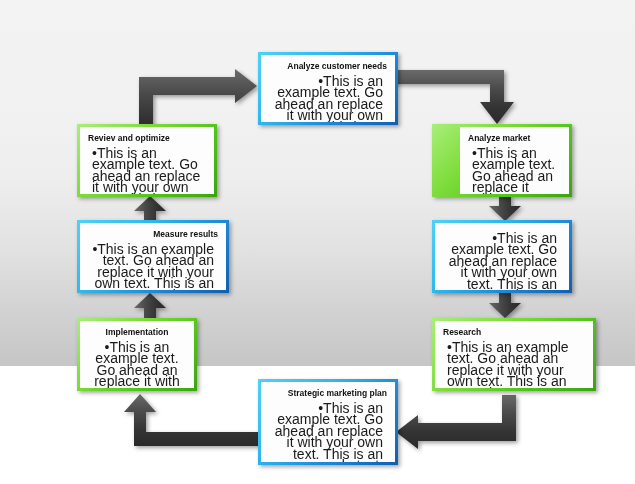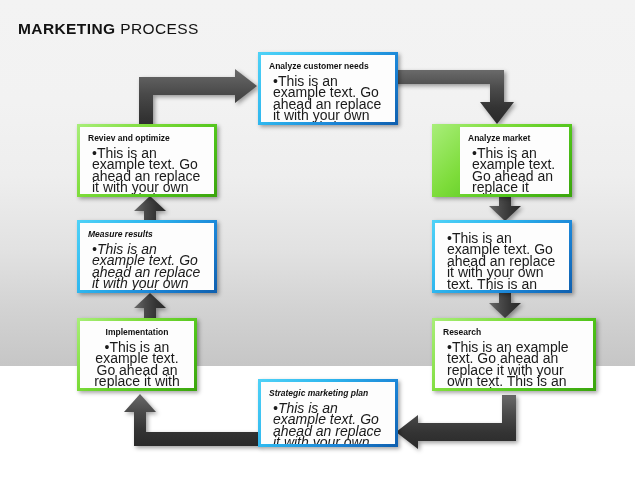--- a/index.html
+++ b/index.html
@@ -35,20 +35,21 @@
   #title .n { font-weight:normal; }
 
   
   .node {
     position:absolute;
     padding:3px;
     box-shadow:2px 2px 4px rgba(0,0,0,0.35);
   }
   .node.blue {
     background:linear-gradient(135deg,#4fd2f7 0%, #2eb6ee 35%, #1b84d6 70%, #0f5fae 100%);
+    text-align:right;
   }
   .node.green {
     background:linear-gradient(135deg,#a9ee7a 0%, #7ddc3a 35%, #4fc31a 70%, #3aa40d 100%);
   }
   .node .inner {
     background:#fdfdfd;
     width:100%; height:100%;
     padding:6px 8px 4px 8px;
     overflow:hidden;
   }
@@ -69,23 +70,20 @@
   .ashadow { filter: drop-shadow(2px 2px 2px rgba(0,0,0,0.38)); }
 </style>
 </head>
 <body>
 
 <div id="slide">
 
   <div id="bg-gradient"></div>
   <div id="bg-lower"></div>
 
-  <div id="title">
-    <span class="b">MARKETING</span><span class="n"> PROCESS</span>
-  </div>
 
   <div class="arrow" style="left:139px; top:68px;">
     <svg width="120" height="62" viewBox="0 0 120 62" class="ashadow">
       <defs>
         <linearGradient id="gH1" x1="0" y1="0" x2="0" y2="1">
           <stop offset="0%" stop-color="#6a6a6a"></stop>
             <stop offset="35%" stop-color="#4a4a4a"></stop>
           <stop offset="70%" stop-color="#333333"></stop>
             <stop offset="100%" stop-color="#2a2a2a"></stop>
         </linearGradient>
@@ -218,35 +216,35 @@
     </div>
   </div>
 
   <div class="node green" style="left:432px; top:318px; width:164px; height:73px;">
     <div class="inner">
       <h3>Research</h3>
       <p>•This is an example text. Go ahead an replace it with your own text. This is an example text.</p>
     </div>
   </div>
 
-  <div class="node blue" style="left:258px; top:379px; width:140px; height:68px;font-style:italic;">
+  <div class="node blue" style="left:258px; top:379px; width:140px; height:86px;">
     <div class="inner">
       <h3>Strategic marketing plan</h3>
       <p>•This is an example text. Go ahead an replace it with your own text. This is an example text.</p>
     </div>
   </div>
 
   <div class="node green" style="left:77px; top:318px; width:120px; height:73px;text-align:center;">
     <div class="inner">
       <h3>Implementation</h3>
       <p>•This is an example text. Go ahead an replace it with your own text. This is an example text.</p>
     </div>
   </div>
 
-  <div class="node blue" style="left:77px; top:220px; width:140px; height:73px;font-style:italic;">
+  <div class="node blue" style="left:77px; top:220px; width:152px; height:73px;">
     <div class="inner">
       <h3>Measure results</h3>
       <p>•This is an example text. Go ahead an replace it with your own text. This is an example text.</p>
     </div>
   </div>
 
   <div class="node green" style="left:77px; top:124px; width:140px; height:73px;">
     <div class="inner">
       <h3>Reviev and optimize</h3>
       <p>•This is an example text. Go ahead an replace it with your own text. This is an example text.</p>

